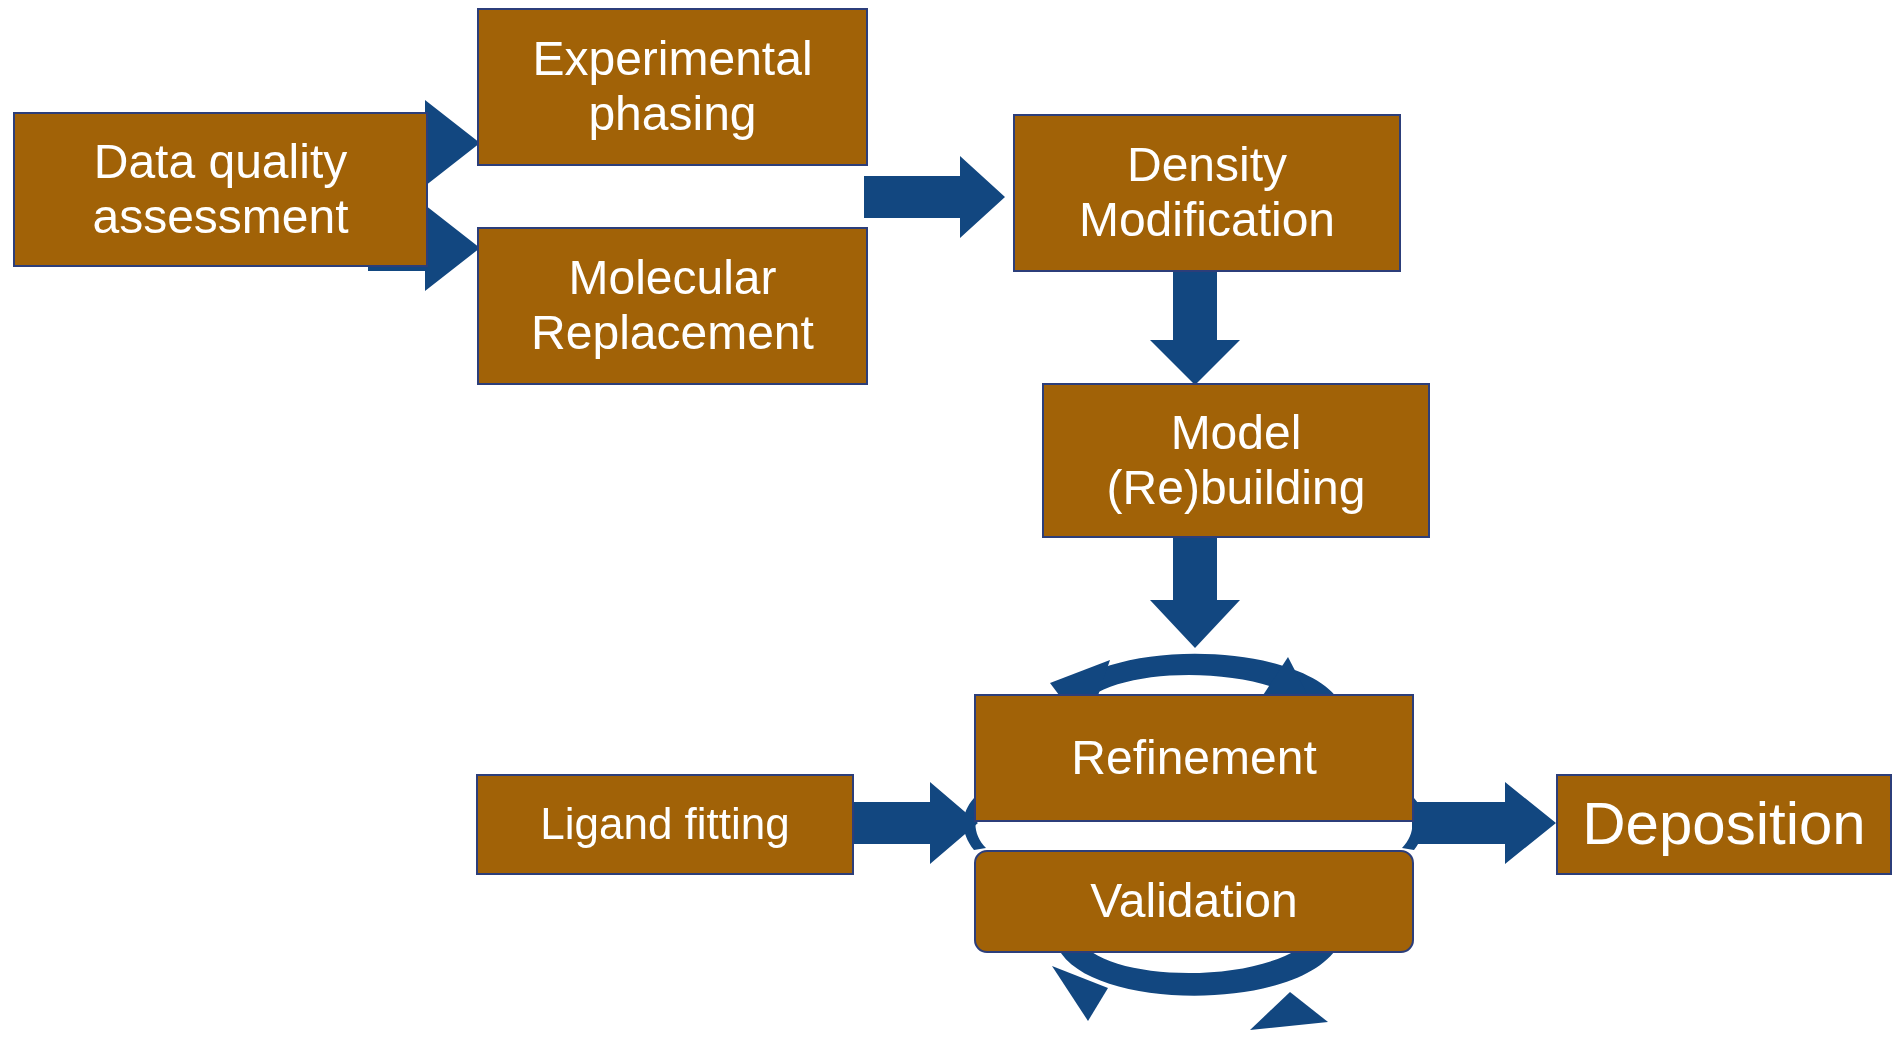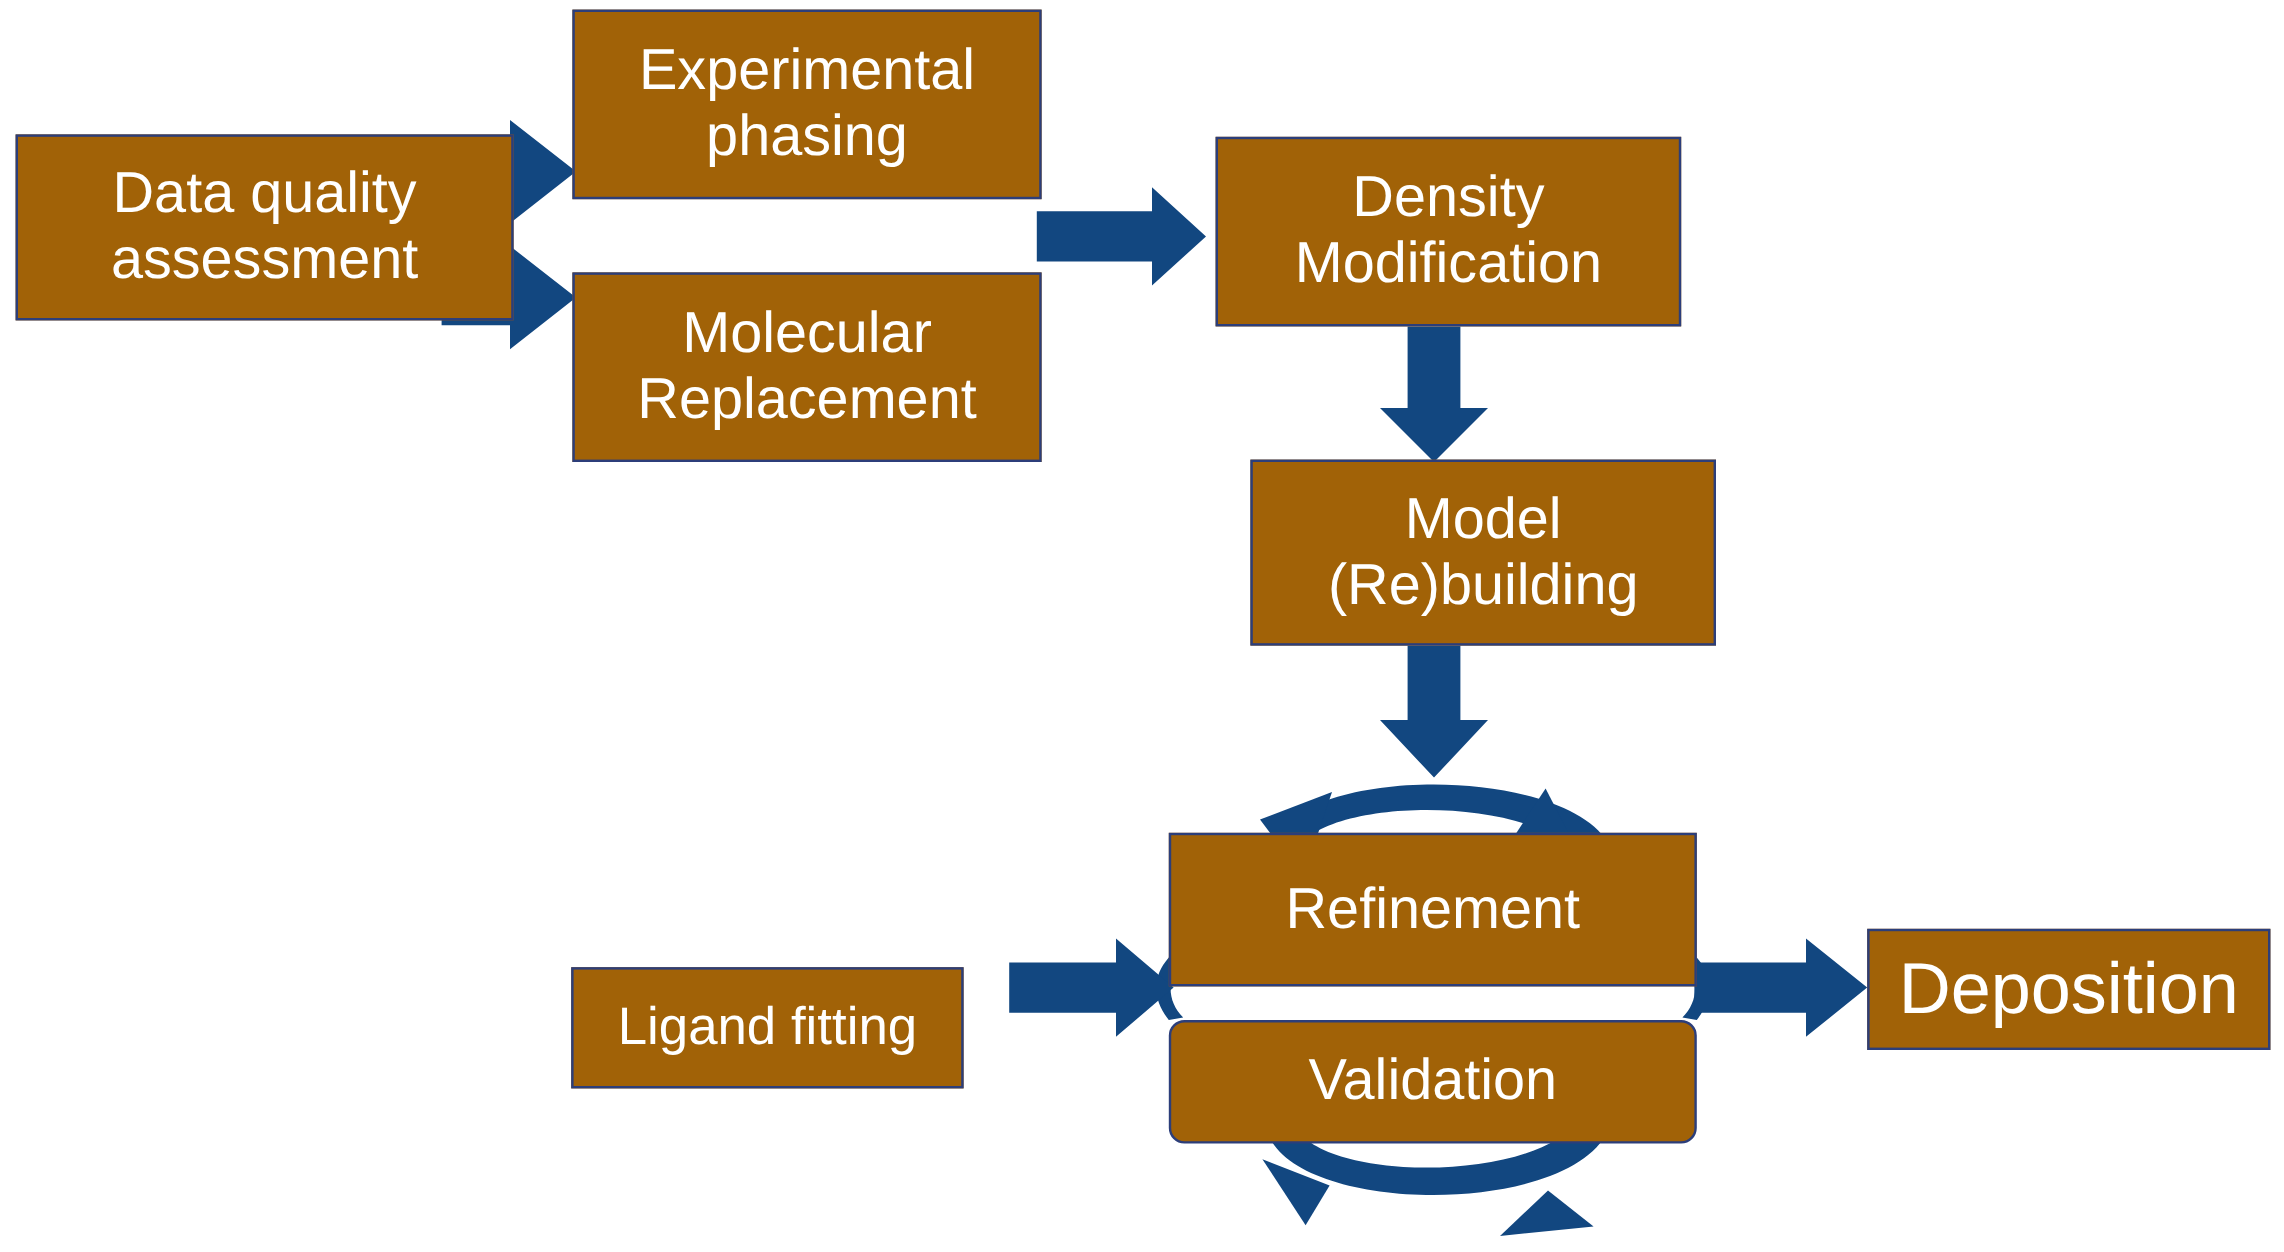--- a/index.html
+++ b/index.html
@@ -41,21 +41,21 @@
     pointer-events: none;
   }
   
   #n-data-quality     { left:13px;   top:112px; width:415px; height:155px; font-size:48px; }
   #n-exp-phasing      { left:477px;  top:8px;   width:391px; height:158px; font-size:48px; }
   #n-mol-replacement  { left:477px;  top:227px; width:391px; height:158px; font-size:48px; }
   #n-density-mod      { left:1002px; top:114px; width:388px; height:158px; font-size:48px;margin-left:11px; }
   #n-model-rebuild    { left:1002px; top:383px; width:388px; height:155px; font-size:48px;margin-left:40px; }
   #n-refinement       { left:974px;  top:694px; width:440px; height:128px; font-size:48px; }
   #n-validation       { left:974px;  top:850px; width:440px; height:103px; font-size:48px;border-radius:13px; }
-  #n-ligand-fitting   { left:476px;  top:806px; width:327px; height:101px; font-size:44px; }
+  #n-ligand-fitting   { left:476px;  top:774px; width:378px; height:101px; font-size:44px; }
   #n-deposition       { left:1556px; top:774px; width:336px; height:101px; font-size:60px; }
 </style>
 </head>
 <body>
 
 <div id="canvas">
 
   <svg id="svg-layer" viewBox="0 0 1903 1043" xmlns="http://www.w3.org/2000/svg">
 
     <g>

